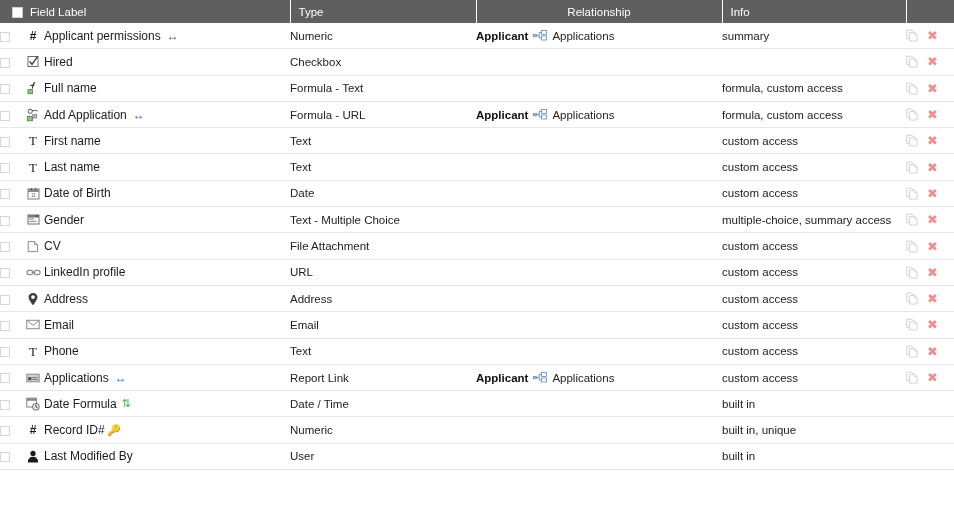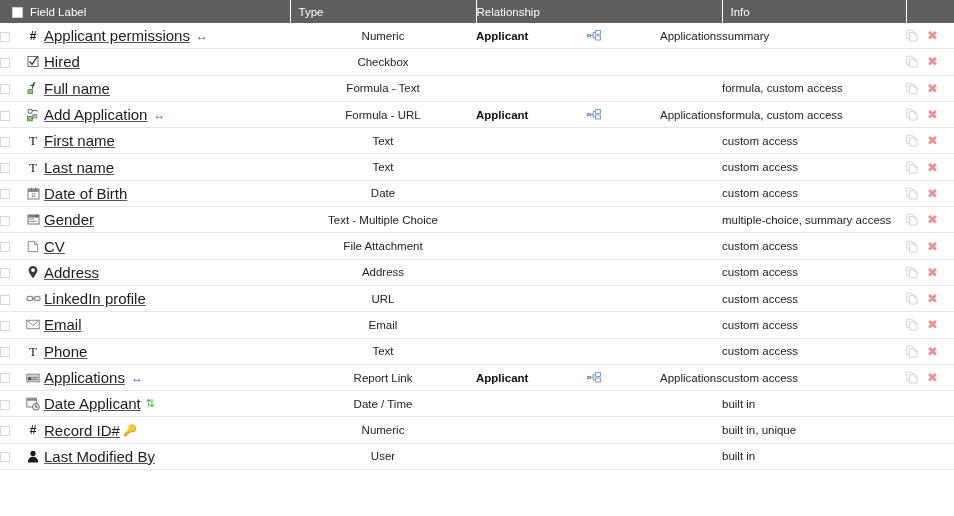--- a/index.html
+++ b/index.html
@@ -36,20 +36,21 @@
     padding: 0 0 0 8px;
     border-right: 1px solid #ffffff;
     vertical-align: middle;
     height: 23px;
   }
   .fields-table thead th.col-check {
     padding-left: 12px;
     border-right: none;
   }
   .fields-table thead th.col-rel {
+    text-align: center;
     padding-left: 0;
   }
   .fields-table thead th.col-actions {
     border-right: none;
   }
 
   .header-checkbox {
     display: inline-block;
     width: 11px;
     height: 11px;
@@ -68,21 +69,21 @@
   .fields-table tbody td {
     vertical-align: middle;
     padding: 0;
     height: 25.3px;
     font-size: 11.5px;
     color: #222222;
   }
 
   td.cell-check { padding-left: 12px; width: 22px; }
   td.cell-label { padding-left: 0; }
-  td.cell-type  { padding-left: 8px; text-align: center; }
+  td.cell-type  { padding-left: 8px; }
   td.cell-rel   { padding-left: 8px; }
   td.cell-info  { padding-left: 8px; margin-left: 32px; }
   td.cell-actions { padding-left: 6px; }
 
   .row-checkbox {
     display: inline-block;
     width: 10px;
     height: 10px;
     border: 1px solid #d6d6d6;
     background: #ffffff;
@@ -103,25 +104,24 @@
     align-items: center;
     justify-content: center;
     width: 22px;
     min-width: 22px;
     height: 16px;
     font-size: 12px;
     line-height: 1;
     color: #1b1b1b;
   }
   .field-name {
-    text-decoration: underline;
     text-decoration-color: #555555;
     color: #1b1b1b;
     cursor: pointer;
-    font-size: 15px;
+    font-size: 12px;
   }
   .lookup-arrow {
     color: #2b62d9;
     font-size: 12px;
     margin-left: 6px;
     line-height: 1;
     font-weight: bold;
   }
   .sort-arrow {
     color: #49b04a;
@@ -132,21 +132,21 @@
   .key-emoji {
     margin-left: 3px;
     font-size: 11px;
     line-height: 1;
   }
 
   
   .rel-wrap {
     display: flex;
     align-items: center;
-    justify-content: space-between;
+    justify-content: flex-start;
     white-space: nowrap;
   }
   .rel-parent {
     font-weight: bold;
     color: #111111;
     font-size: 11.5px;
   }
   .rel-child {
     color: #222222;
     font-size: 11.5px;
@@ -490,59 +490,59 @@
             </span>
             <span class="delete-icon">✖</span>
           </div>
         </td>
       </tr>
       <tr>
         <td class="cell-check"><span class="row-checkbox"></span></td>
         <td class="cell-label">
           <div class="label-wrap">
             <span class="type-icon">
-              <svg class="ico-svg" width="12" height="14" viewBox="0 0 12 14">
-                <path d="M6 0.9 C3.4 0.9 1.6 2.8 1.6 5.2 C1.6 8.1 6 13.2 6 13.2 C6 13.2 10.4 8.1 10.4 5.2 C10.4 2.8 8.6 0.9 6 0.9 Z" fill="#3d3d3d"></path>
-                <circle cx="6" cy="5.1" r="1.9" fill="#ffffff"></circle>
-              </svg>
-            </span>
-            <a class="field-name">Address</a>
-          </div>
-        </td>
-        <td class="cell-type">Address</td>
-        <td class="cell-rel"></td>
-        <td class="cell-info">custom access</td>
-        <td class="cell-actions">
-          <div class="actions-wrap">
-            <span class="copy-icon">
-              <svg class="ico-svg" width="12" height="13" viewBox="0 0 12 13">
-                <path d="M0.8 1.2 H6.0 L8.2 3.4 V9.6 H0.8 Z" fill="#ffffff" stroke="#d2d2d2" stroke-width="1"></path>
-                <path d="M3.6 3.6 H8.8 L11.0 5.8 V12.0 H3.6 Z" fill="#ffffff" stroke="#d2d2d2" stroke-width="1"></path>
-                <path d="M8.8 3.6 V5.8 H11.0" fill="#ebebeb" stroke="#d2d2d2" stroke-width="0.9"></path>
-              </svg>
-            </span>
-            <span class="delete-icon">✖</span>
-          </div>
-        </td>
-      </tr>
-      <tr>
-        <td class="cell-check"><span class="row-checkbox"></span></td>
-        <td class="cell-label">
-          <div class="label-wrap">
-            <span class="type-icon">
               <svg class="ico-svg" width="15" height="11" viewBox="0 0 15 11">
                 <rect x="0.9" y="3.4" width="6" height="4.2" rx="2.1" fill="none" stroke="#8b8b8b" stroke-width="1.2"></rect>
                 <rect x="8.1" y="3.4" width="6" height="4.2" rx="2.1" fill="none" stroke="#8b8b8b" stroke-width="1.2"></rect>
                 <line x1="5.6" y1="5.5" x2="9.4" y2="5.5" stroke="#8b8b8b" stroke-width="1.2"></line>
               </svg>
             </span>
             <a class="field-name">LinkedIn profile</a>
           </div>
         </td>
         <td class="cell-type">URL</td>
+        <td class="cell-rel"></td>
+        <td class="cell-info">custom access</td>
+        <td class="cell-actions">
+          <div class="actions-wrap">
+            <span class="copy-icon">
+              <svg class="ico-svg" width="12" height="13" viewBox="0 0 12 13">
+                <path d="M0.8 1.2 H6.0 L8.2 3.4 V9.6 H0.8 Z" fill="#ffffff" stroke="#d2d2d2" stroke-width="1"></path>
+                <path d="M3.6 3.6 H8.8 L11.0 5.8 V12.0 H3.6 Z" fill="#ffffff" stroke="#d2d2d2" stroke-width="1"></path>
+                <path d="M8.8 3.6 V5.8 H11.0" fill="#ebebeb" stroke="#d2d2d2" stroke-width="0.9"></path>
+              </svg>
+            </span>
+            <span class="delete-icon">✖</span>
+          </div>
+        </td>
+      </tr>
+      <tr>
+        <td class="cell-check"><span class="row-checkbox"></span></td>
+        <td class="cell-label">
+          <div class="label-wrap">
+            <span class="type-icon">
+              <svg class="ico-svg" width="12" height="14" viewBox="0 0 12 14">
+                <path d="M6 0.9 C3.4 0.9 1.6 2.8 1.6 5.2 C1.6 8.1 6 13.2 6 13.2 C6 13.2 10.4 8.1 10.4 5.2 C10.4 2.8 8.6 0.9 6 0.9 Z" fill="#3d3d3d"></path>
+                <circle cx="6" cy="5.1" r="1.9" fill="#ffffff"></circle>
+              </svg>
+            </span>
+            <a class="field-name">Address</a>
+          </div>
+        </td>
+        <td class="cell-type">Address</td>
         <td class="cell-rel"></td>
         <td class="cell-info">custom access</td>
         <td class="cell-actions">
           <div class="actions-wrap">
             <span class="copy-icon">
               <svg class="ico-svg" width="12" height="13" viewBox="0 0 12 13">
                 <path d="M0.8 1.2 H6.0 L8.2 3.4 V9.6 H0.8 Z" fill="#ffffff" stroke="#d2d2d2" stroke-width="1"></path>
                 <path d="M3.6 3.6 H8.8 L11.0 5.8 V12.0 H3.6 Z" fill="#ffffff" stroke="#d2d2d2" stroke-width="1"></path>
                 <path d="M8.8 3.6 V5.8 H11.0" fill="#ebebeb" stroke="#d2d2d2" stroke-width="0.9"></path>
               </svg>
@@ -656,21 +656,21 @@
         <td class="cell-label">
           <div class="label-wrap">
             <span class="type-icon">
               <svg class="ico-svg" width="14" height="14" viewBox="0 0 14 14">
                 <rect x="0.8" y="1.2" width="9.6" height="8.8" fill="#ffffff" stroke="#7d7d7d" stroke-width="1"></rect>
                 <rect x="0.8" y="1.2" width="9.6" height="2.6" fill="#8a8a8a"></rect>
                 <circle cx="9.9" cy="9.8" r="3.4" fill="#e9e9e9" stroke="#6f6f6f" stroke-width="1"></circle>
                 <path d="M9.9 7.7 V9.9 L11.5 10.8" fill="none" stroke="#3d3d3d" stroke-width="1"></path>
               </svg>
             </span>
-            <a class="field-name">Date Applicant</a>
+            <a class="field-name">Date Formula</a>
             <span class="sort-arrow">⇅</span>
           </div>
         </td>
         <td class="cell-type">Date / Time</td>
         <td class="cell-rel"></td>
         <td class="cell-info">built in</td>
         <td class="cell-actions"></td>
       </tr>
       <tr>
         <td class="cell-check"><span class="row-checkbox"></span></td>

